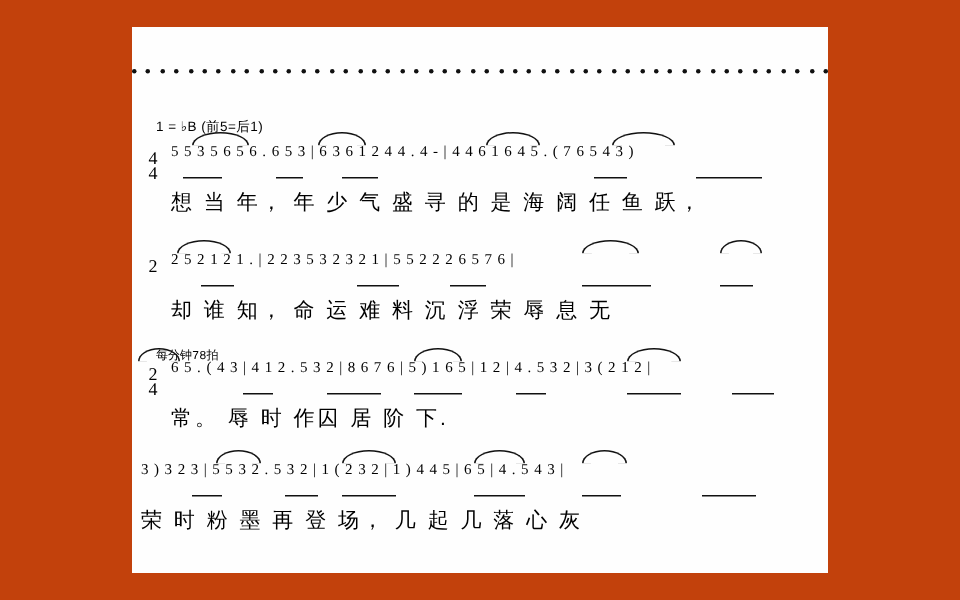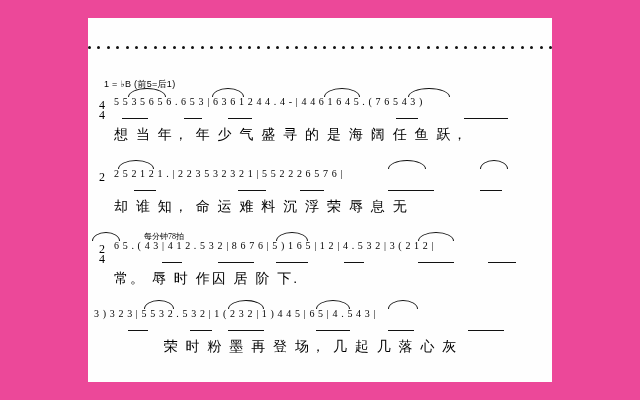--- a/index.html
+++ b/index.html
@@ -11,21 +11,21 @@
     width: 640px;
     height: 400px;
     font-family: "Liberation Serif", serif;
     color: #000000;
     overflow: hidden;
   }
   .page {
     position: relative;
     width: 640px;
     height: 400px;
-    background: #ec4899;
+    background: #c2410c;
   }
   .sheet {
     position: absolute;
     left: 88px;
     top: 18px;
     width: 464px;
     height: 364px;
     background: #fefefe;
   }
   
@@ -54,22 +54,21 @@
     letter-spacing: 0.3px;
     white-space: nowrap;
     font-family: "Liberation Sans", sans-serif;
   }
   .tempo-line {
     position: absolute;
     left: 16px;
     top: 213px;
     font-size: 8px;
     white-space: nowrap;
-    font-family: Liberation Serif, serif;
-    margin-left: 40px;
+    font-family: Liberation Mono, monospace;
   }
   
   .system {
     position: absolute;
     left: 0;
     width: 464px;
   }
   .sys1 { top: 78px; }
   .sys2 { top: 150px; }
   .sys3 { top: 222px; }
@@ -236,21 +235,21 @@
       <div class="beam" style="left:74px; top:22px; width:20px;"></div>
       <div class="beam" style="left:130px; top:22px; width:36px;"></div>
       <div class="beam" style="left:188px; top:22px; width:32px;"></div>
       <div class="beam" style="left:256px; top:22px; width:20px;"></div>
       <div class="beam" style="left:330px; top:22px; width:36px;"></div>
       <div class="beam" style="left:400px; top:22px; width:28px;"></div>
     </div>
 
     <div class="system sys4">
       <div class="notes" style="left:6px;">3 ) 3   2 3 | 5 5 3   2 . 5 3 2 | 1 ( 2 3 2 | 1 ) 4  4 5 | 6 5 | 4 . 5 4 3 |</div>
-      <div class="lyrics" style="left:6px;text-align:center;">荣 时 粉 墨    再 登 场，          几 起 几 落  心 灰</div>
+      <div class="lyrics" style="left:6px;">荣 时 粉 墨    再 登 场，          几 起 几 落  心 灰</div>
       <div class="slur" style="left:56px; top:-8px; width:28px;"></div>
       <div class="slur" style="left:140px; top:-8px; width:34px;"></div>
       <div class="slur" style="left:228px; top:-8px; width:32px;"></div>
       <div class="slur" style="left:300px; top:-8px; width:28px;"></div>
       <div class="beam" style="left:40px; top:22px; width:20px;"></div>
       <div class="beam" style="left:102px; top:22px; width:22px;"></div>
       <div class="beam" style="left:140px; top:22px; width:36px;"></div>
       <div class="beam" style="left:228px; top:22px; width:34px;"></div>
       <div class="beam" style="left:300px; top:22px; width:26px;"></div>
       <div class="beam" style="left:380px; top:22px; width:36px;"></div>

